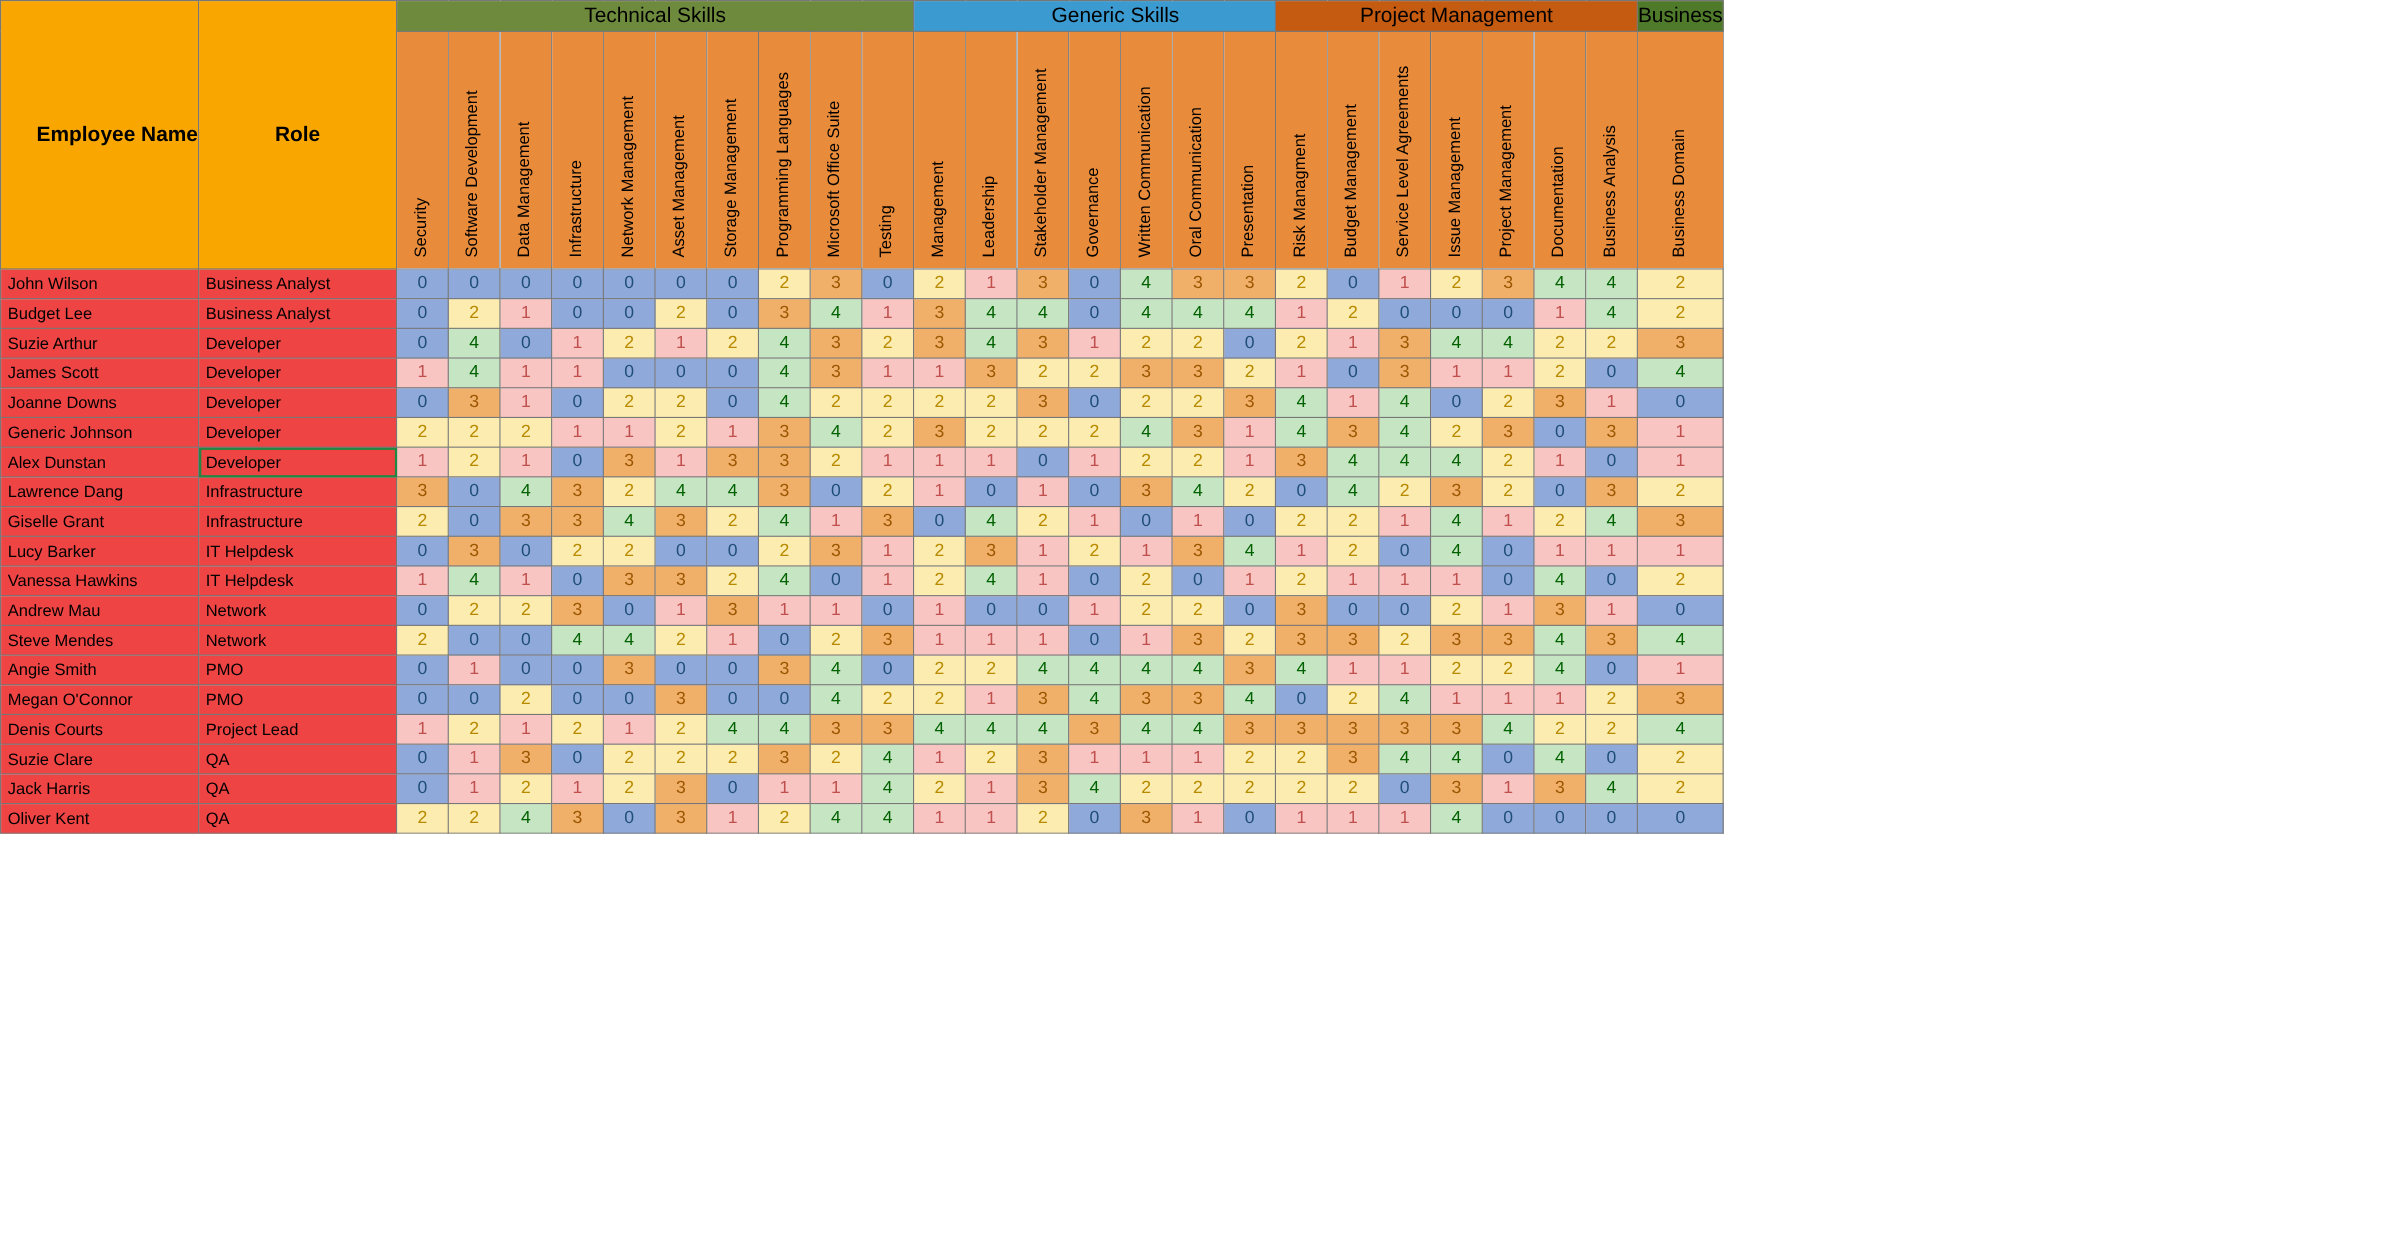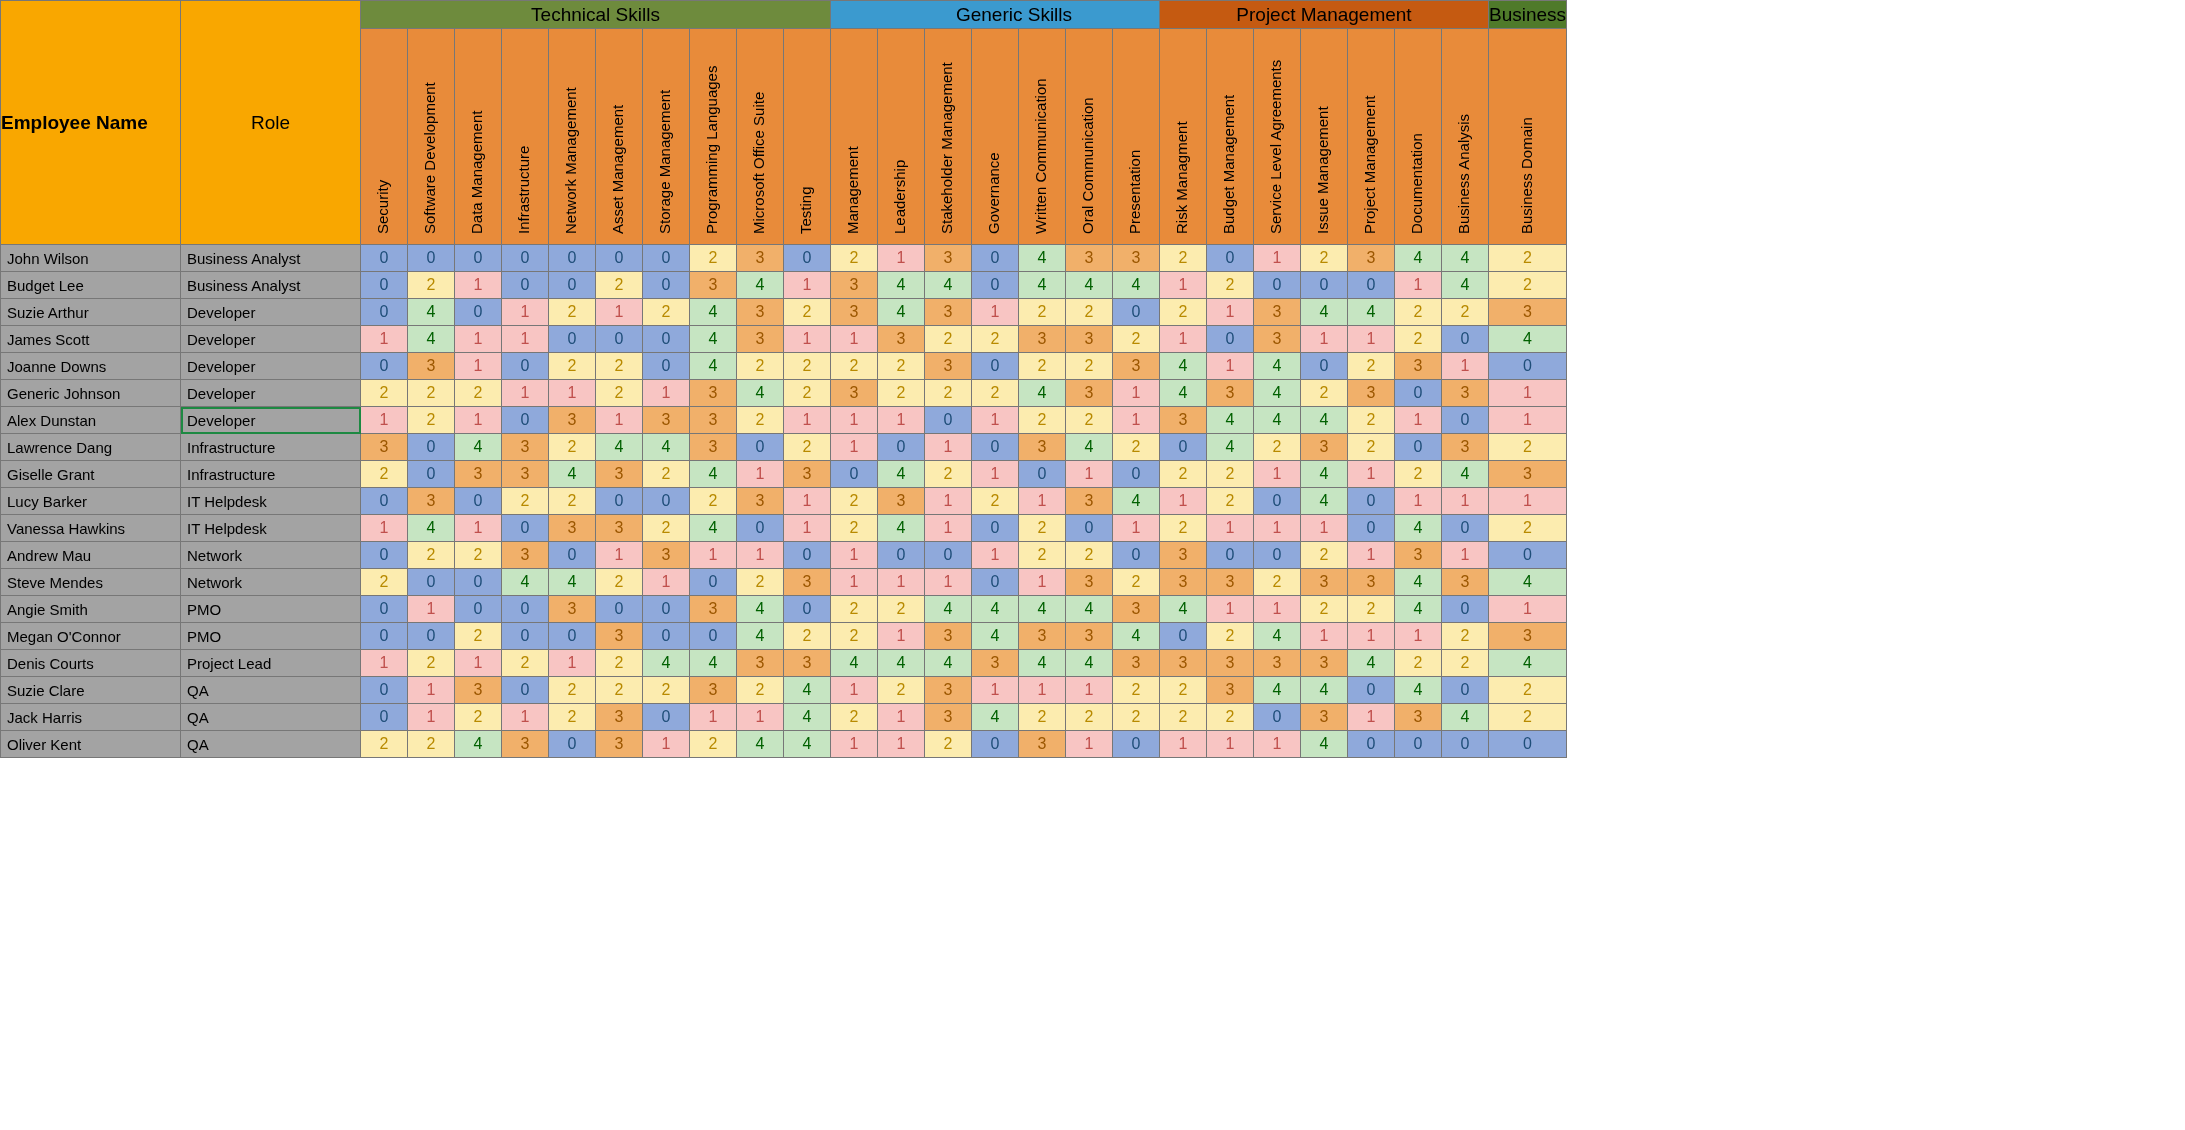--- a/index.html
+++ b/index.html
@@ -22,29 +22,29 @@
     padding:0;
     box-sizing:border-box;
   }
   
   th.emp-name {
     width:180px;
     background:#F9A700;
     color:#000;
     font-weight:bold;
     font-size:19px;
-    text-align:left;
+    text-align:right;
     vertical-align:middle;
     margin-top:17px;
   }
   th.role {
     width:180px;
     background:#F9A700;
     color:#000;
-    font-weight:normal;
+    font-weight:bold;
     font-size:19px;
     text-align:center;
     vertical-align:middle;
   }
   th.group {
     color:#000;
     font-weight:normal;
     font-size:19px;
     text-align:center;
     height:28px;
@@ -66,21 +66,21 @@
     left:50%;
     bottom:10px;
     white-space:nowrap;
     font-weight:normal;
     font-size:15px;
     color:#000;
     margin-left:7px;
   }
   
   td.name, td.role {
-    background:#a3a3a3;
+    background:#ef4444;
     font-size:15px;
     padding-left:6px;
     height:27px;
     white-space:nowrap;
   }
   td.score {
     text-align:center;
     font-size:16px;
     height:27px;
     font-weight:normal;

